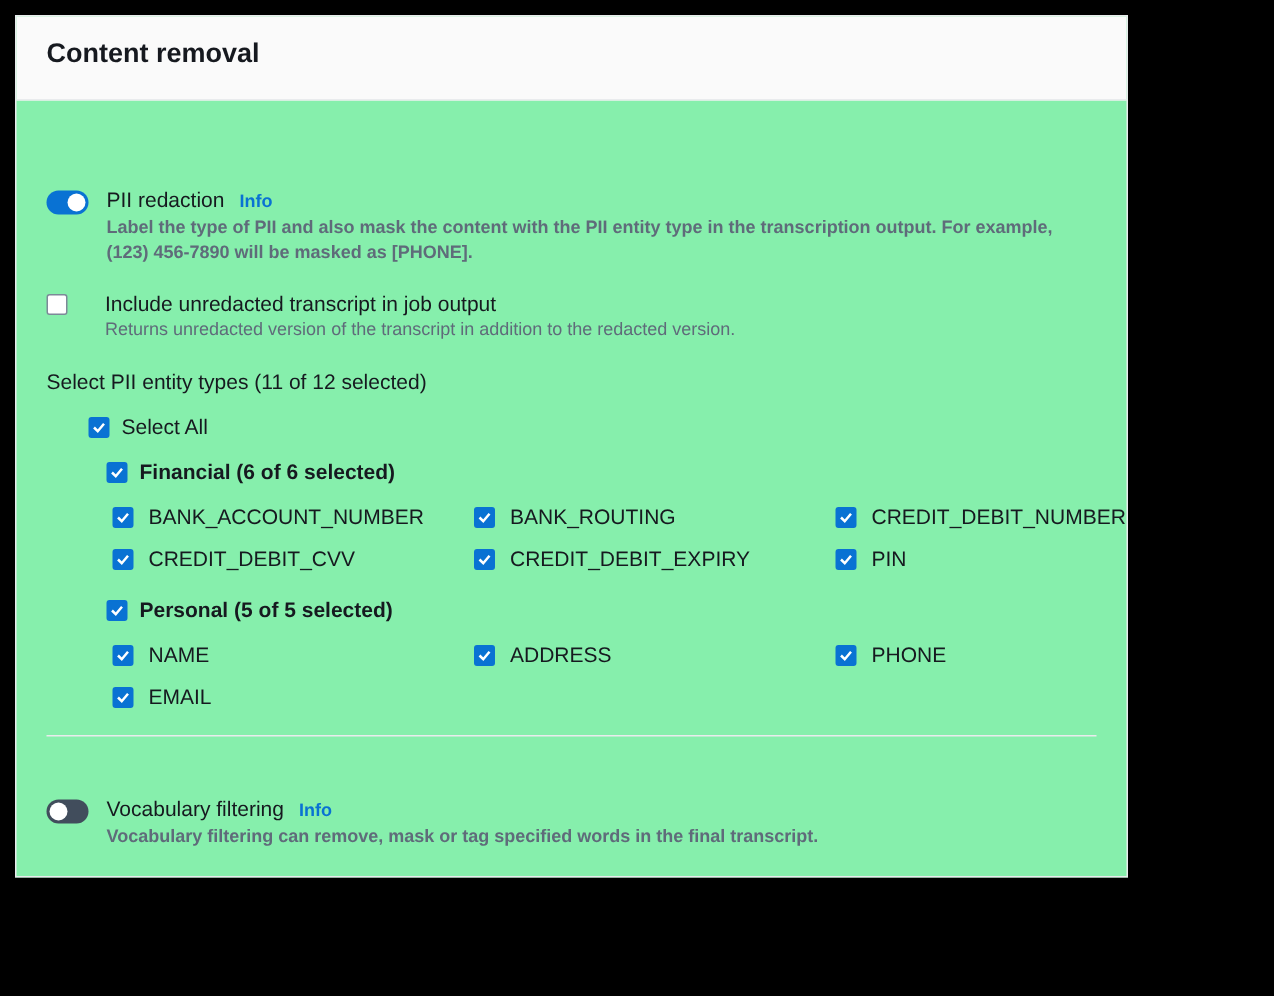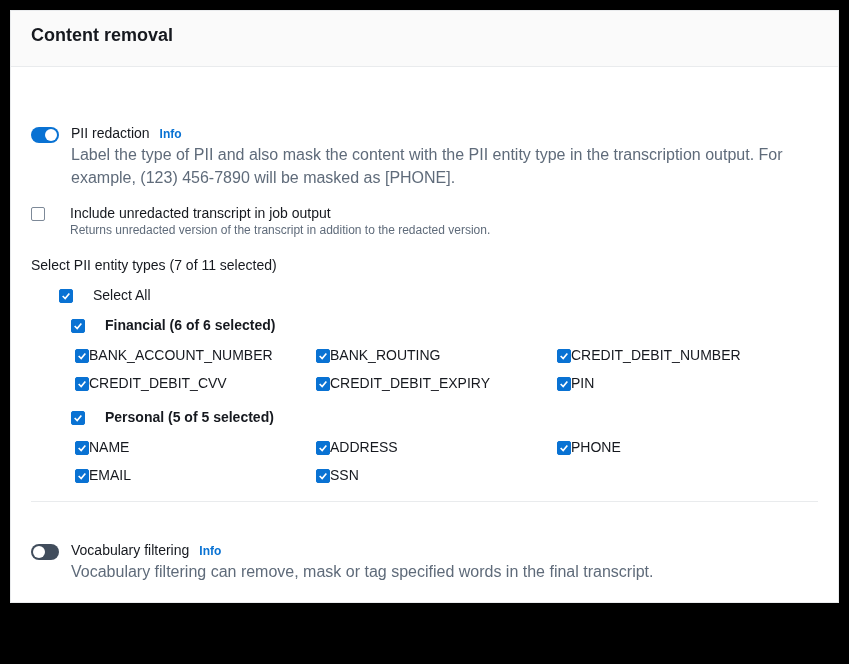--- a/index.html
+++ b/index.html
@@ -4,22 +4,22 @@
 <style>
   * { box-sizing: border-box; margin: 0; padding: 0; }
   body {
     font-family: "Amazon Ember", "Helvetica Neue", Arial, sans-serif;
     background: #000;
     padding: 10px;
     font-size: 14px;
     color: #16191f;
   }
   .panel {
-    background: #ffffff;
-    width: 829px;
+    background: #86efac;
+    width: 742px;
     border: 1px solid #e9ebed;
     box-shadow: 0 1px 1px rgba(0,0,0,0.1);
   }
   .panel-header {
     padding: 14px 20px 16px 20px;
     background: #fafafa;
     border-bottom: 1px solid #e9ebed;
   }
   .panel-title {
     font-size: 18px;
@@ -69,24 +69,25 @@
     gap: 10px;
   }
   .setting-label { font-size: 14px; color: #16191f; }
   .info-link {
     color: #0972d3;
     font-size: 12px;
     font-weight: 700;
     cursor: pointer;
   }
   .setting-desc {
-    font-size: 16px;
+    font-size: 12px;
     color: #5f6b7a;
     line-height: 1.45;
     margin-top: 2px;
+    font-weight: bold;
   }
   .checkbox-row {
     display: flex;
     align-items: flex-start;
     gap: 25px;
     margin-bottom: 20px;
     margin-top: 8px;
   }
   .checkbox {
     width: 14px;
@@ -112,39 +113,39 @@
     color: #5f6b7a;
     margin-top: 2px;
   }
   .section-heading {
     font-size: 14px;
     margin: 4px 0 14px 0;
   }
   .nested-row {
     display: flex;
     align-items: center;
-    gap: 20px;
+    gap: 8px;
     margin-bottom: 14px;
     padding-left: 28px;
   }
   .nested-row .label { font-size: 14px; }
   .indent-1 { margin-left: 0; }
   .indent-2 { margin-left: 12px; }
   .bold { font-weight: 700; }
   .grid3 {
     display: grid;
     grid-template-columns: 241px 241px 1fr;
     margin-left: 44px;
     row-gap: 12px;
     margin-bottom: 18px;
   }
   .grid-item {
     display: flex;
     align-items: center;
-    gap: 0;
+    gap: 10px;
   }
   .grid-item .label { font-size: 14px; }
   .divider {
     border-top: 1px solid #e9ebed;
     margin: 14px 0 18px 0;
   }
 </style>
 </head>
 <body>
 
@@ -171,21 +172,21 @@
     <div class="checkbox-row">
       <div class="checkbox">
         
       </div>
       <div>
         <div class="checkbox-label">Include unredacted transcript in job output</div>
         <div class="checkbox-desc">Returns unredacted version of the transcript in addition to the redacted version.</div>
       </div>
     </div>
 
-    <div class="section-heading">Select PII entity types (7 of 11 selected)</div>
+    <div class="section-heading">Select PII entity types (11 of 12 selected)</div>
 
     <div class="nested-row indent-1">
       <div class="checkbox checked">
         <svg viewBox="0 0 12 12">
             <path d="M2 6 L5 9 L10 3" stroke="#fff" stroke-width="2" fill="none"></path>
           </svg>
       </div>
       <span class="label">Select All</span>
     </div>
 
@@ -283,28 +284,20 @@
           </div>
         <span class="label">PHONE</span>
       </div>
       <div class="grid-item">
         <div class="checkbox checked">
             <svg viewBox="0 0 12 12">
               <path d="M2 6 L5 9 L10 3" stroke="#fff" stroke-width="2" fill="none"></path>
             </svg>
           </div>
         <span class="label">EMAIL</span>
-      </div>
-      <div class="grid-item">
-        <div class="checkbox checked">
-            <svg viewBox="0 0 12 12">
-              <path d="M2 6 L5 9 L10 3" stroke="#fff" stroke-width="2" fill="none"></path>
-            </svg>
-          </div>
-        <span class="label">SSN</span>
       </div>
     </div>
 
     <div class="divider"></div>
 
     <div class="setting-row" style="margin-bottom:0">
       <div class="toggle off">
           <div class="knob"></div>
         </div>
       <div class="setting-content">

